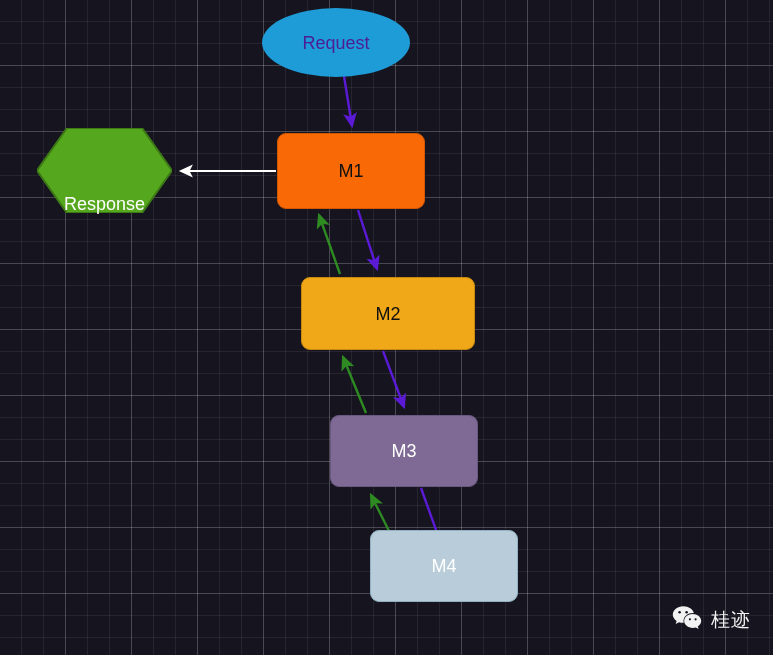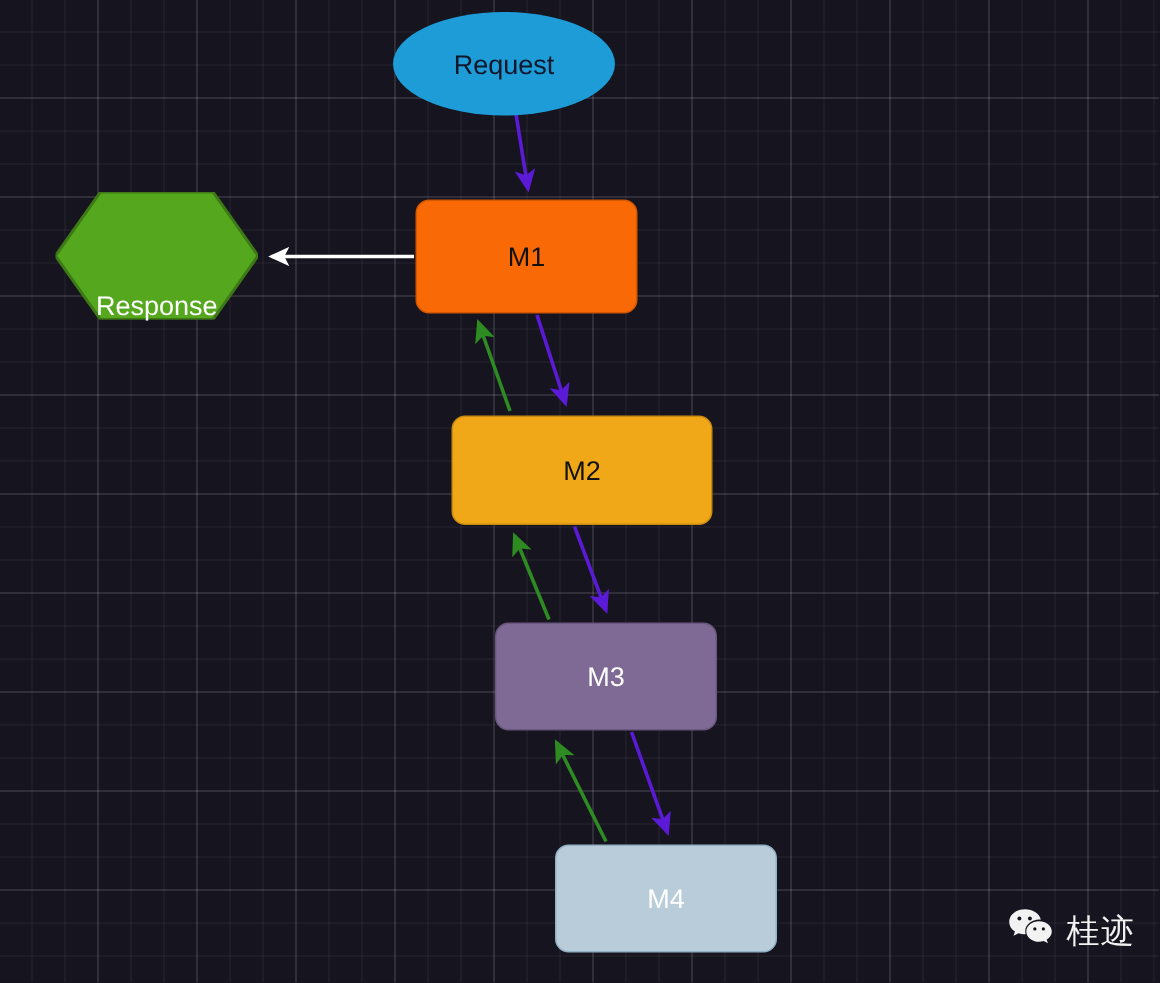--- a/index.html
+++ b/index.html
@@ -63,21 +63,21 @@
     z-index: 2;
   }
   #watermark {
     position: absolute;
     display: flex;
     align-items: center;
     gap: 9px;
     left: 672px;
     top: 605px;
     color: #f2f2f2;
-    font-size: 22px;
+    font-size: 19px;
     font-family: "DejaVu Sans", sans-serif;
     user-select: none;
   }
   #watermark .wm-text {
     letter-spacing: 1px;
   }
 </style>
 </head>
 <body>
 
@@ -106,21 +106,21 @@
 
     <path d="M 383 351 L 404 407" stroke="#5b1bd6" stroke-width="2.4" fill="none" marker-end="url(#ah-purple)"></path>
 
     <path d="M 366 413 L 343 357" stroke="#2e8b22" stroke-width="2.4" fill="none" marker-end="url(#ah-green)"></path>
 
     <path d="M 421 488 L 445 555" stroke="#5b1bd6" stroke-width="2.4" fill="none" marker-end="url(#ah-purple)"></path>
 
     <path d="M 404 561 L 371 495" stroke="#2e8b22" stroke-width="2.4" fill="none" marker-end="url(#ah-green)"></path>
   </svg>
 
-  <div class="node node-ellipse" style="left:262px; top:8px; width:148px; height:69px; background:#1e9cd7; color:#0f172a;">
+  <div class="node node-ellipse" style="left:262px; top:8px; width:148px; height:69px; background:#1e9cd7; color:#4c1d95;">
     <span>Request</span>
   </div>
 
   <div class="node node-hex" style="left:37px; top:128px; width:135px; height:85px; color:#ffffff;">
     <svg class="hex-shape" viewBox="0 0 135 85" preserveAspectRatio="none">
       <polygon points="0,42.5 30,0 105,0 135,42.5 105,85 30,85" fill="#55a81e" stroke="#3d7a16" stroke-width="2"></polygon>
     </svg>
     <span class="hex-label">Response</span>
   </div>
 
@@ -129,21 +129,21 @@
   </div>
 
   <div class="node node-box" style="left:301px; top:277px; width:174px; height:73px; background:#f0a818; border:1.5px solid #c98a10; color:#111111;">
     <span>M2</span>
   </div>
 
   <div class="node node-box" style="left:330px; top:415px; width:148px; height:72px; background:#7e6a94; border:1.5px solid #6a5880; color:#ffffff;">
     <span>M3</span>
   </div>
 
-  <div class="node node-box" style="left:370px; top:563px; width:148px; height:72px; background:#b8ccd9; border:1.5px solid #93b1c4; color:#ffffff;">
+  <div class="node node-box" style="left:370px; top:530px; width:148px; height:72px; background:#b8ccd9; border:1.5px solid #93b1c4; color:#ffffff;">
     <span>M4</span>
   </div>
 
   <div id="watermark">
     <span>
       <svg width="30" height="25" viewBox="0 0 30 25" fill="none">
         <path d="M11.2 1.2C5.4 1.2 0.8 5.0 0.8 9.6c0 2.6 1.5 4.9 3.8 6.4l-0.9 2.9 3.3-1.7c1.2 0.4 2.5 0.6 3.9 0.6 0.3 0 0.6 0 0.9 0 -0.2-0.6-0.3-1.3-0.3-2 0-4.3 4.2-7.8 9.4-7.8 0.3 0 0.7 0 1 0.1C21.1 4.2 16.7 1.2 11.2 1.2Z" fill="#f2f2f2"></path>
         <circle cx="7.6" cy="7.3" r="1.3" fill="#16141f"></circle>
         <circle cx="14.6" cy="7.3" r="1.3" fill="#16141f"></circle>
         <path d="M29.2 16.0c0-3.8-3.8-6.9-8.5-6.9 -4.7 0-8.5 3.1-8.5 6.9 0 3.8 3.8 6.9 8.5 6.9 1.1 0 2.1-0.2 3.1-0.5l2.8 1.5 -0.8-2.5C27.9 20.2 29.2 18.2 29.2 16.0Z" fill="#f2f2f2"></path>

